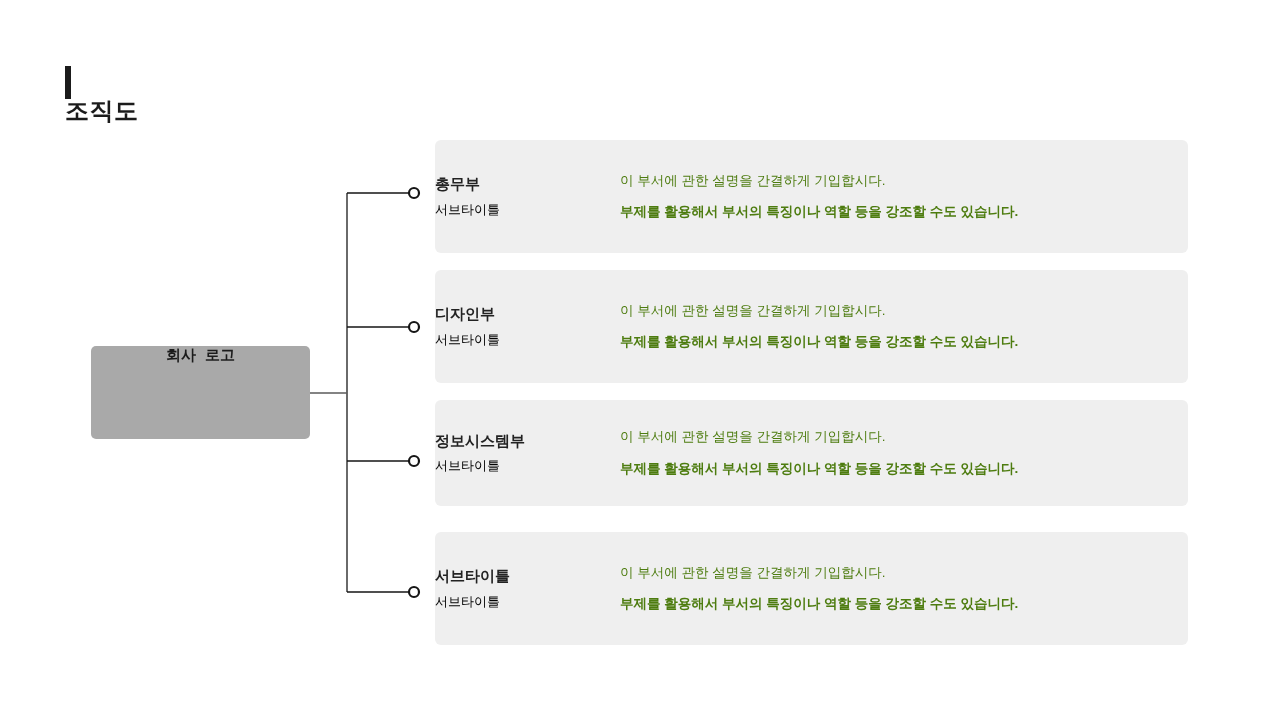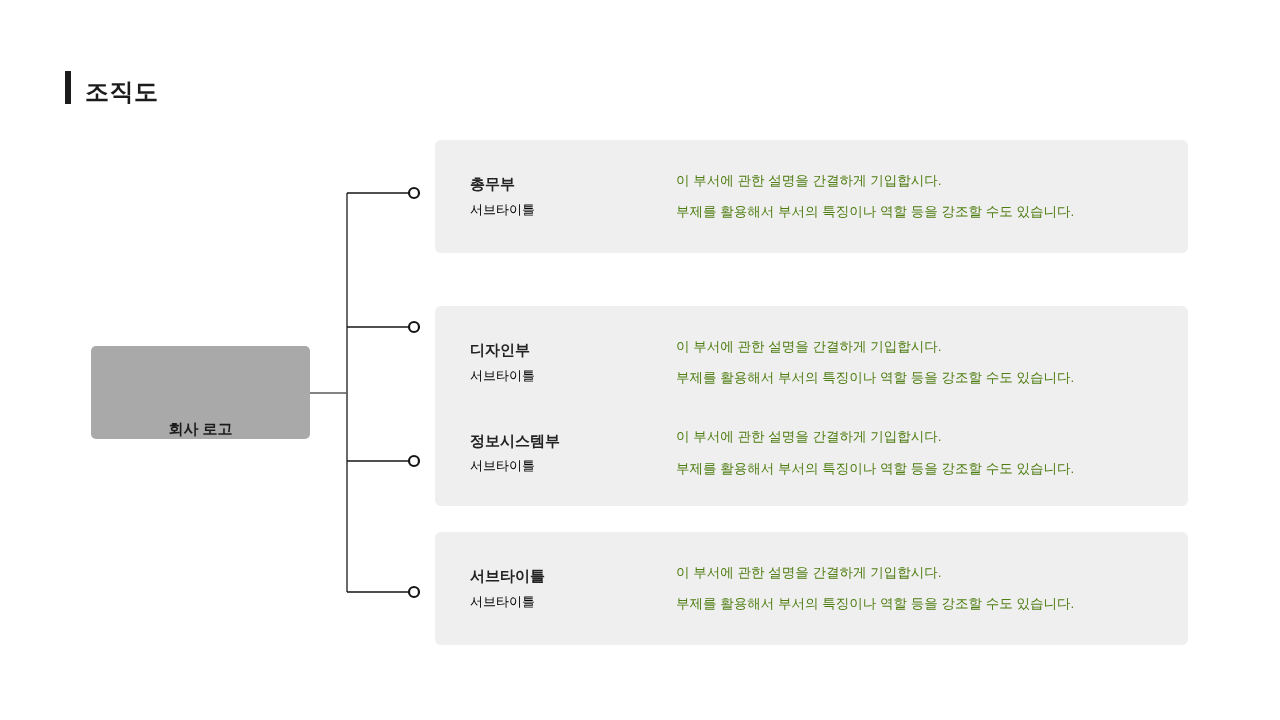--- a/index.html
+++ b/index.html
@@ -21,22 +21,23 @@
     height: 720px;
     background: #ffffff;
   }
 
   
   .title-wrap {
     position: absolute;
     left: 65px;
     top: 66px;
     display: flex;
-    align-items: flex-end;
+    align-items: flex-start;
     height: 38px;
+    flex-direction: column;
   }
   .title-accent {
     width: 6px;
     height: 33px;
     background: #1b1b1b;
     margin-right: 14px;
     flex: 0 0 auto;
   }
   .title-text {
     font-size: 24px;
@@ -50,22 +51,23 @@
   
   .root-node {
     position: absolute;
     left: 91px;
     top: 346px;
     width: 219px;
     height: 93px;
     background: #a9a9a9;
     border-radius: 5px;
     display: flex;
-    align-items: flex-end;
+    align-items: flex-start;
     justify-content: center;
+    font-family: Liberation Mono, monospace;
   }
   .root-label {
     font-size: 15px;
     font-weight: bold;
     color: #1b1b1b;
     white-space: nowrap;
   }
 
   
   .connectors {
@@ -84,23 +86,21 @@
     width: 753px;
     background: #efefef;
     border-radius: 6px;
     box-sizing: border-box;
   }
   .card-inner {
     position: relative;
     height: 100%;
     display: flex;
     align-items: center;
-    padding-left: 35px;
     box-sizing: border-box;
-    gap: 21px;
   }
   .card-left {
     width: 185px;
     flex: 0 0 185px;
   }
   .dept-name {
     font-size: 15px;
     font-weight: bold;
     color: #222222;
     line-height: 1.3;
@@ -117,20 +117,21 @@
     flex: 1 1 auto;
   }
   .desc-line {
     font-size: 13.5px;
     color: #4d7c0f;
     line-height: 1.35;
     white-space: nowrap;
   }
   .desc-line + .desc-line {
     margin-top: 13px;
+    font-weight: bold;
   }
 </style>
 </head>
 <body>
 
 <div class="slide">
 
   <div class="title-wrap">
     <div class="title-accent"></div>
     <div class="title-text">조직도</div>
@@ -163,21 +164,21 @@
         <div class="dept-name">총무부</div>
         <div class="dept-subtitle">서브타이틀</div>
       </div>
       <div class="card-right">
         <div class="desc-line">이 부서에 관한 설명을 간결하게 기입합시다.</div>
         <div class="desc-line">부제를 활용해서 부서의 특징이나 역할 등을 강조할 수도 있습니다.</div>
       </div>
     </div>
   </div>
 
-  <div class="card" style="top:270px; height:113px;margin-top:36px;">
+  <div class="card" style="top:270px; height:113px;">
     <div class="card-inner">
       <div class="card-left">
         <div class="dept-name">디자인부</div>
         <div class="dept-subtitle">서브타이틀</div>
       </div>
       <div class="card-right">
         <div class="desc-line">이 부서에 관한 설명을 간결하게 기입합시다.</div>
         <div class="desc-line">부제를 활용해서 부서의 특징이나 역할 등을 강조할 수도 있습니다.</div>
       </div>
     </div>

